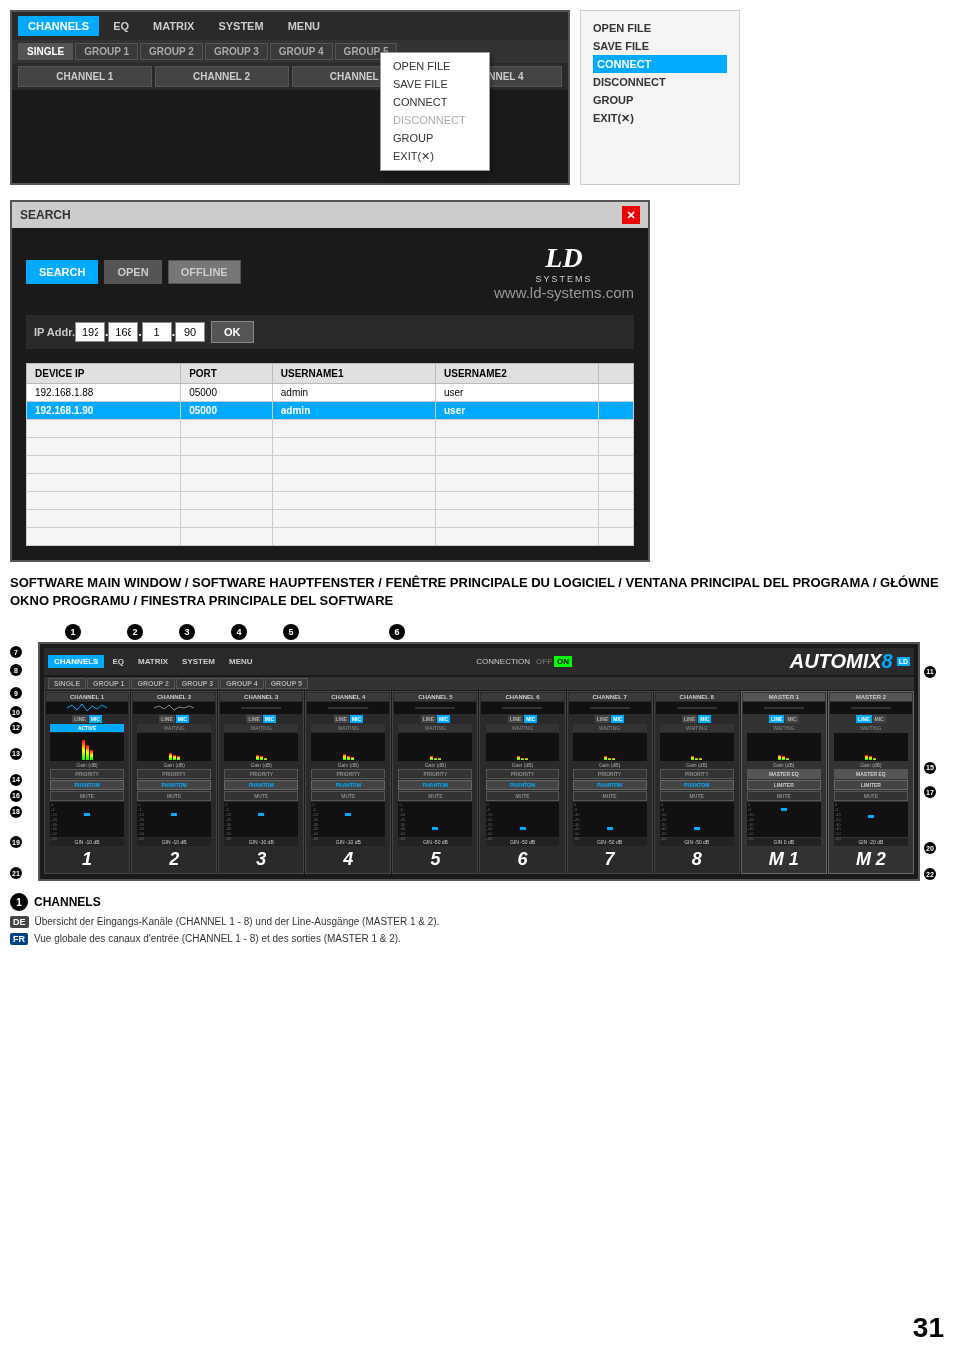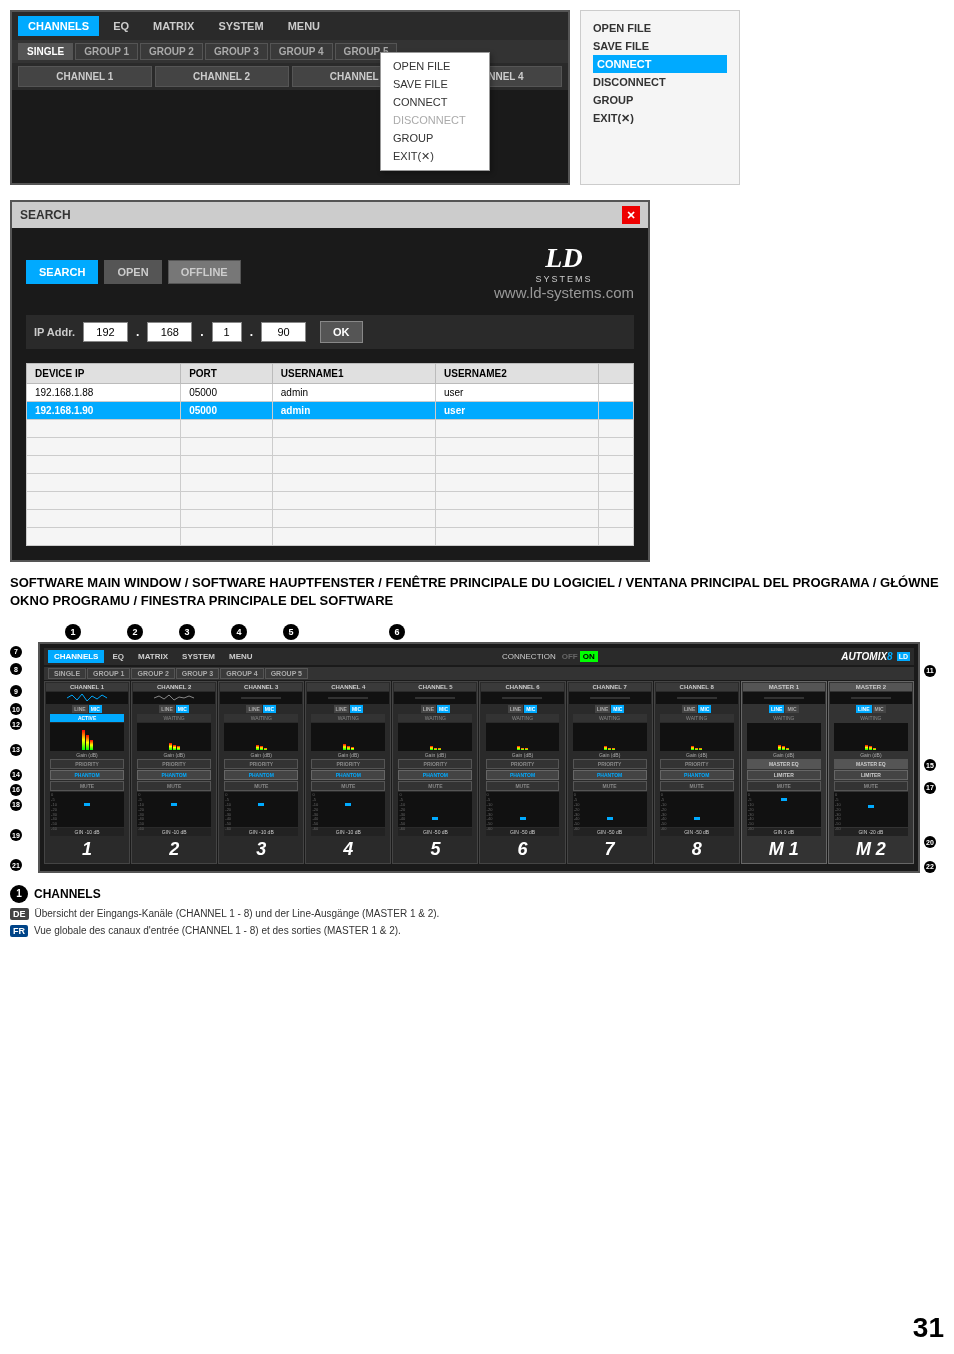--- a/index.html
+++ b/index.html
@@ -221,39 +221,38 @@
       display: block;
     }
     .ld-website {
       font-size: 15px;
       color: #999;
     }
 
     .ip-row {
       display: flex;
       align-items: center;
-      gap: 8px;
       margin-bottom: 14px;
       background: #2a2a2a;
       padding: 6px 8px;
     }
 
     .ip-label {
       color: #ccc;
       font-size: 11px;
       font-weight: bold;
     }
 
     .ip-field {
       background: #fff;
       border: 1px solid #888;
       padding: 3px 6px;
       font-size: 11px;
       color: #000;
-      width: 45px;
+      width: 30px;
       text-align: center;
     }
     .ip-dot {
       color: #fff;
       font-weight: bold;
     }
 
     .ok-btn {
       padding: 4px 12px;
       background: #555;
@@ -899,21 +898,21 @@
         <button class="ui-nav-btn active">CHANNELS</button>
         <button class="ui-nav-btn">EQ</button>
         <button class="ui-nav-btn">MATRIX</button>
         <button class="ui-nav-btn">SYSTEM</button>
         <button class="ui-nav-btn">MENU</button>
         <span style="flex:1;"></span>
         <span class="connection-label">CONNECTION</span>
         <span class="connection-off">OFF</span>
         <span class="connection-on">ON</span>
         <span style="flex:1;"></span>
-        <span style="font-size:10px; font-weight:bold; color:#fff; font-style:italic;">AUTOMIX<span style="color:#00aaff;">8</span></span>
+        <span style="font-size:20px; font-weight:bold; color:#fff; font-style:italic;">AUTOMIX<span style="color:#00aaff;">8</span></span>
         <span style="background:#00aaff; color:#fff; font-size:7px; font-weight:bold; padding:1px 2px; margin-left:2px;">LD</span>
       </div>
 
       <div class="ui-group-bar">
         <span class="ui-group-btn">SINGLE</span>
         <span class="ui-group-btn">GROUP 1</span>
         <span class="ui-group-btn">GROUP 2</span>
         <span class="ui-group-btn">GROUP 3</span>
         <span class="ui-group-btn">GROUP 4</span>
         <span class="ui-group-btn">GROUP 5</span>

